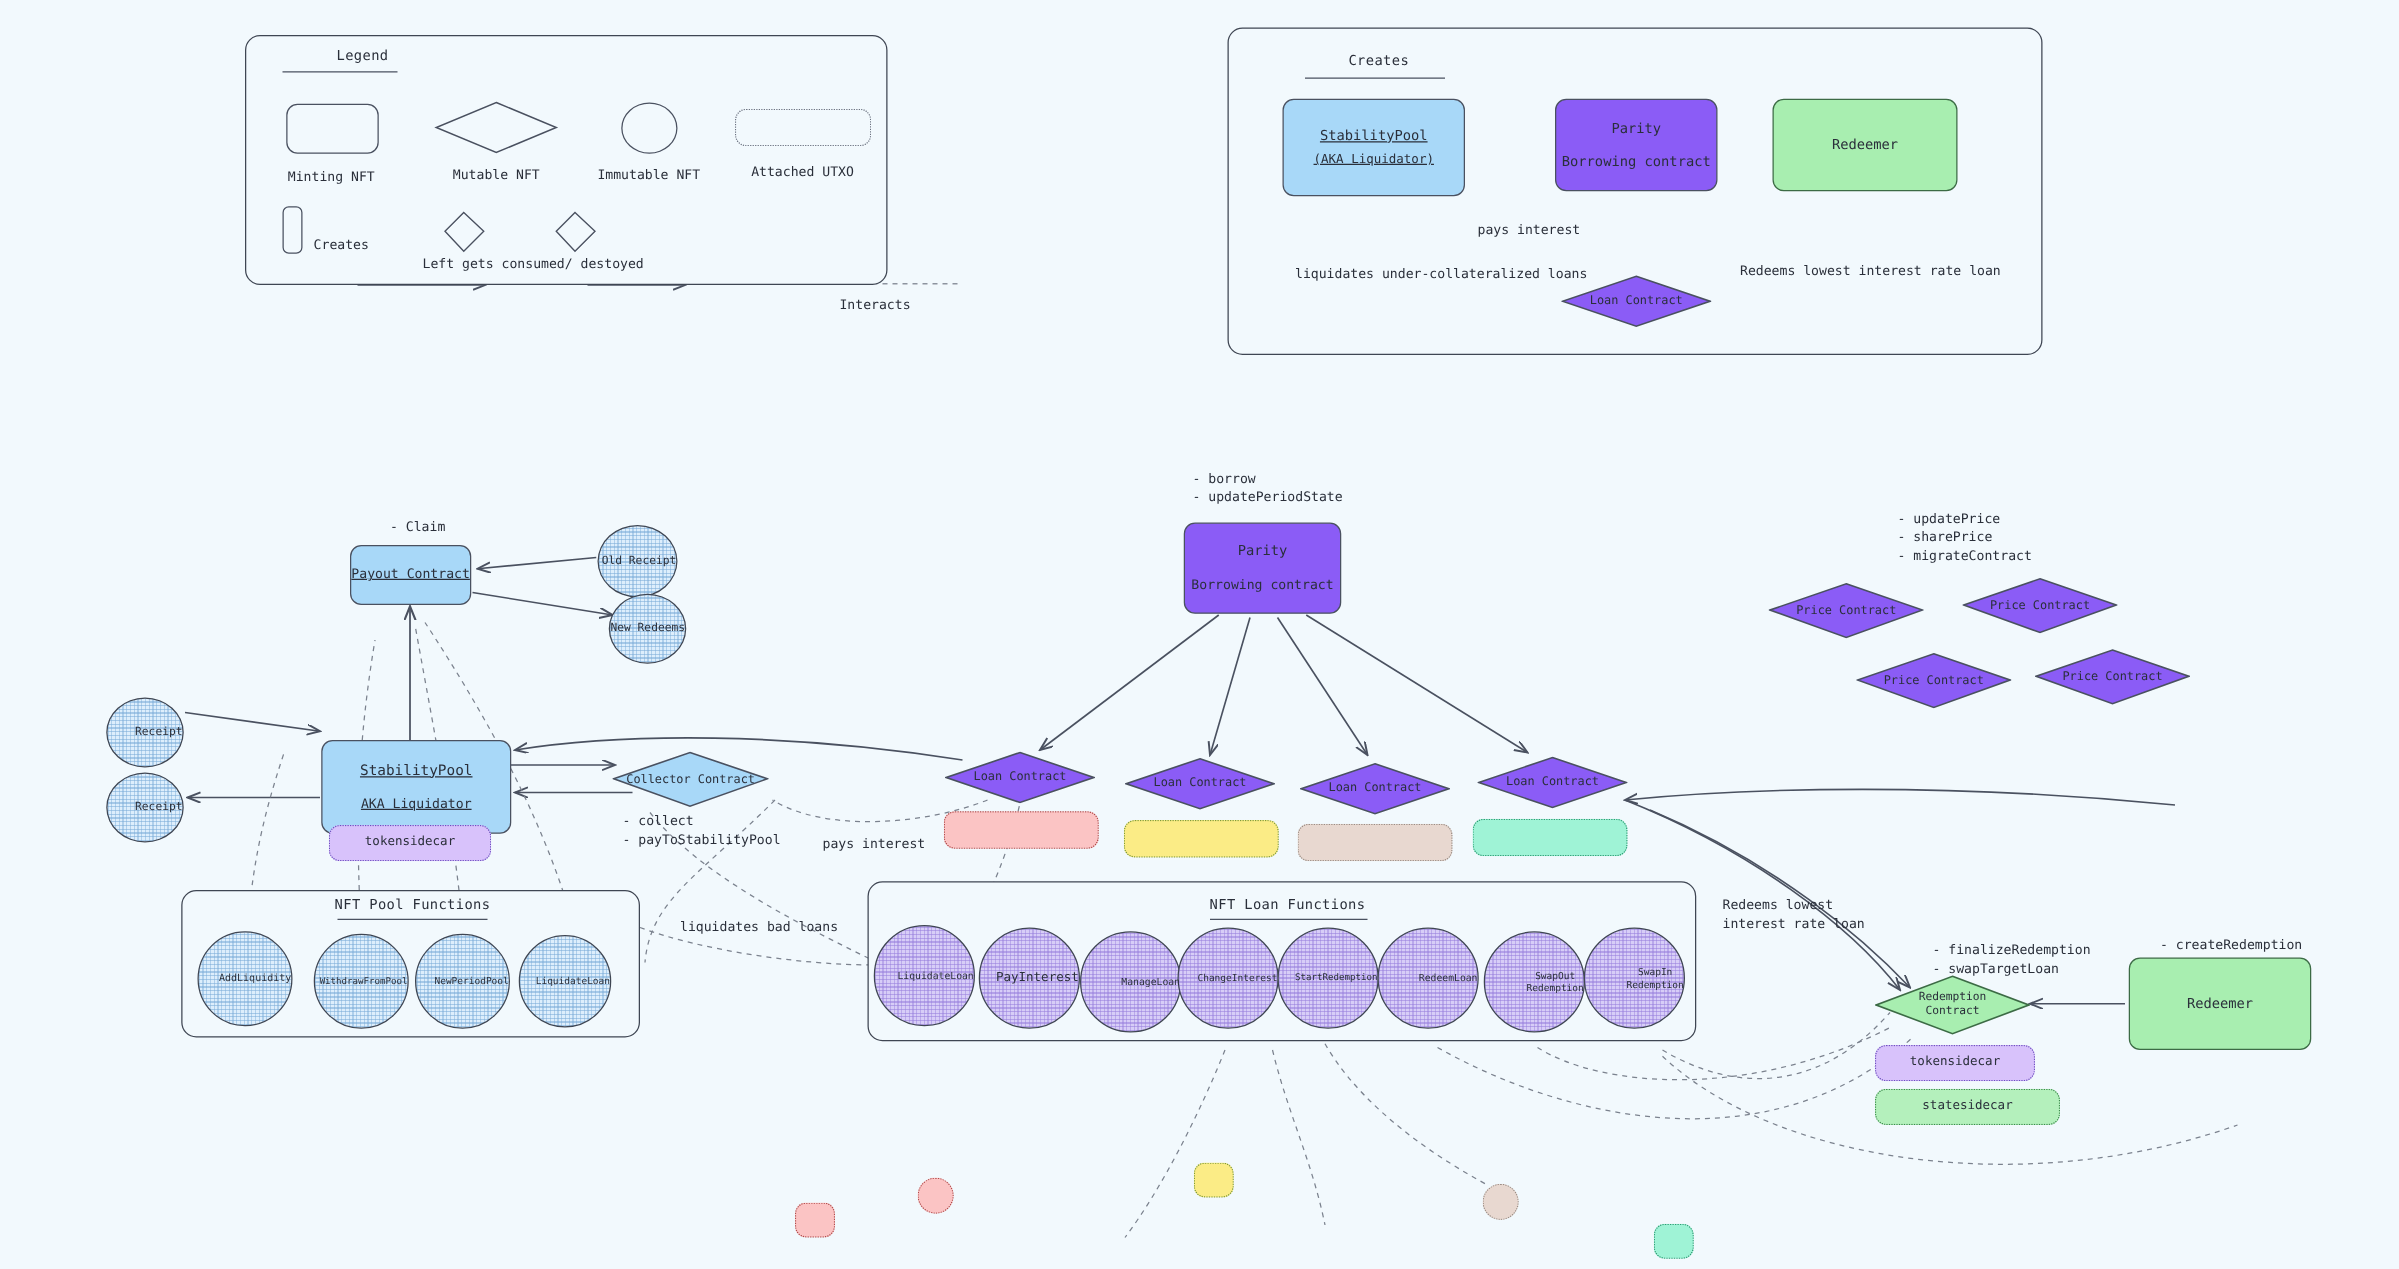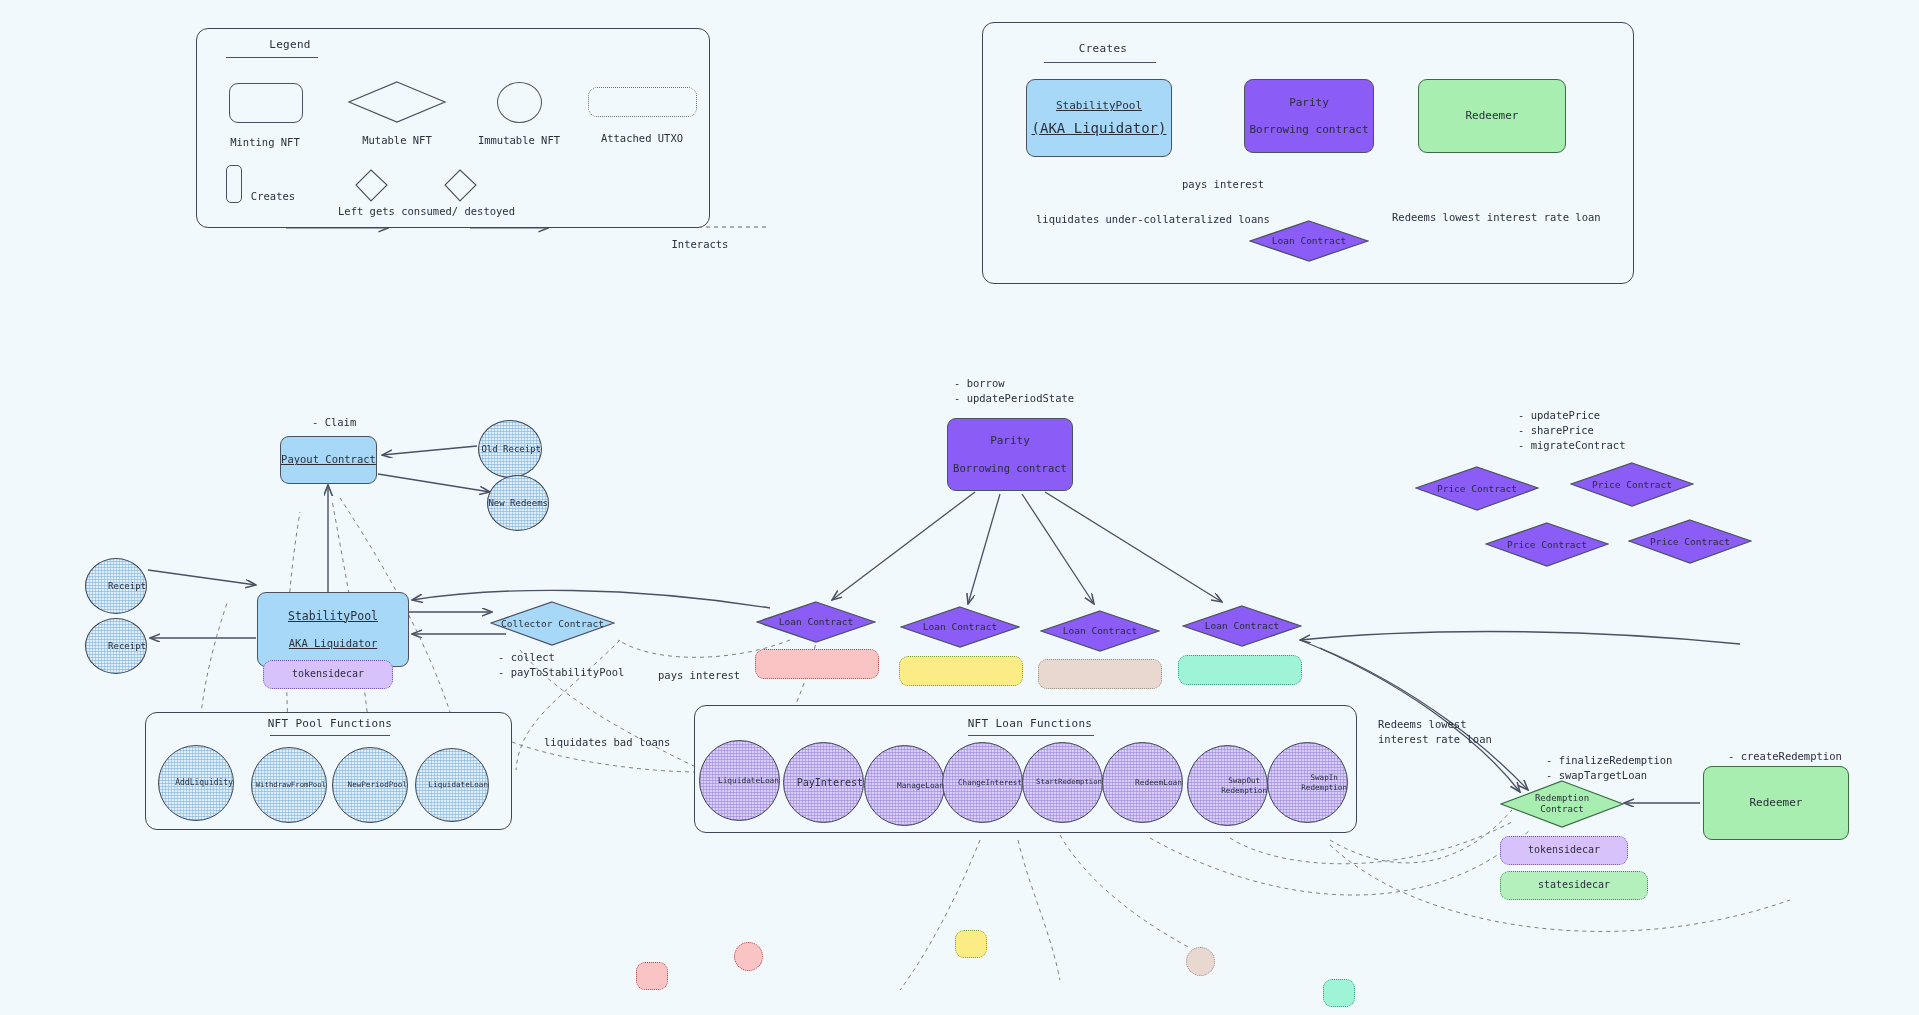--- a/index.html
+++ b/index.html
@@ -164,21 +164,21 @@
   <div class="lg-cap" style="left:338px;top:205px;width:160px;">Left gets consumed/ destoyed</div>
 
   <div class="lg-cap" style="left:640px;top:238px;width:120px;">Interacts</div>
 
   <div class="panel" style="left:982px;top:22px;width:652px;height:262px;"></div>
   <div class="panel-title" style="left:1058px;top:42px;width:90px;text-align:center;">Creates</div>
   <div class="panel-rule" style="left:1044px;top:62px;width:112px;"></div>
 
   <div class="node rrect blue" style="left:1026px;top:79px;width:146px;height:78px;">
     <span class="lbl" style="font-size:11px;">StabilityPool</span>
-    <span class="lbl" style="font-size:14px;margin-top:4px;">(AKA Liquidator)</span>
+    <span class="lbl" style="font-size:10px;margin-top:4px;">(AKA Liquidator)</span>
   </div>
 
   <div class="node rrect purple" style="left:1244px;top:79px;width:130px;height:74px;">
     <span class="lbl" style="font-size:11px;">Parity</span>
     <span class="lbl" style="font-size:11px;margin-top:11px;">Borrowing contract</span>
   </div>
 
   <div class="node rrect green" style="left:1418px;top:79px;width:148px;height:74px;">
     <span class="lbl" style="font-size:11px;">Redeemer</span>
   </div>

